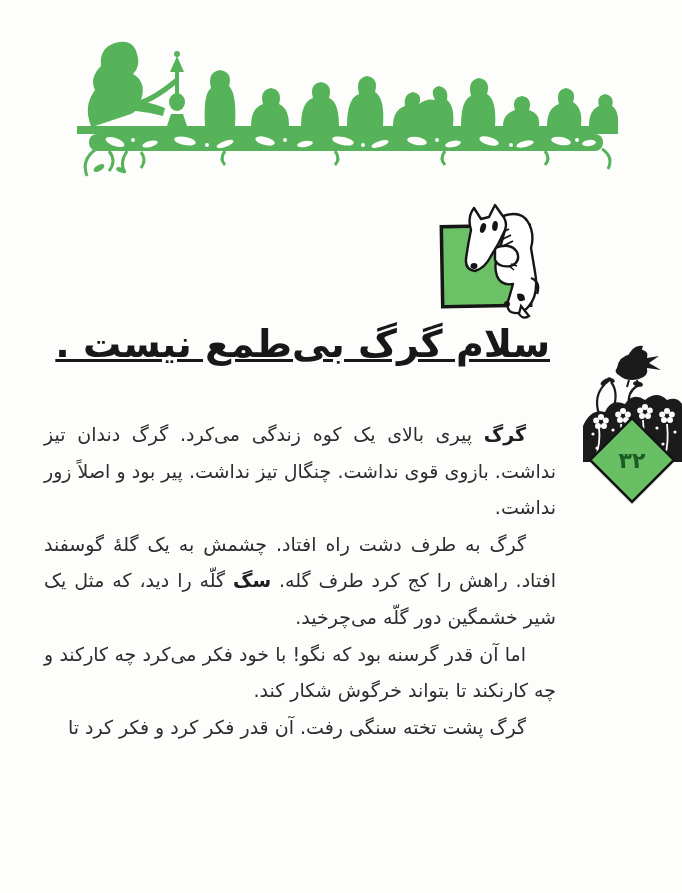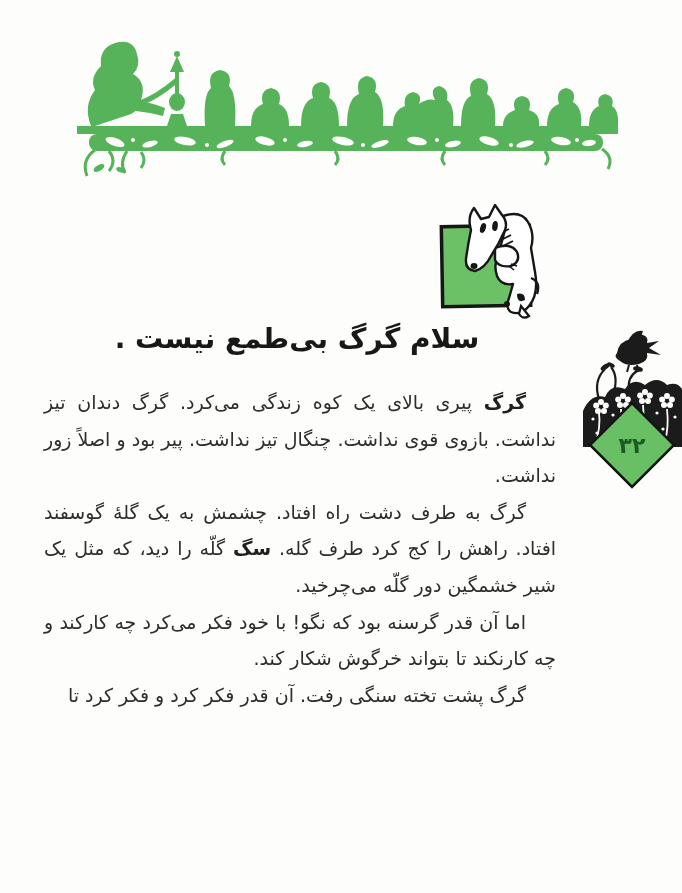--- a/index.html
+++ b/index.html
@@ -9,29 +9,30 @@
     font-family:"DejaVu Sans",sans-serif;
   }
   .abs{position:absolute;}
   
   .top-ornament{left:75px;top:28px;width:545px;height:150px;}
   
   .wolf-box{left:433px;top:200px;width:112px;height:126px;}
   
   .title{
     top:322px;right:132px;left:44px;
-    direction:rtl;text-align:center;
-    font-size:28px;font-weight:bold;color:#181818;
+    direction:rtl;text-align:right;
+    font-size:38px;font-weight:bold;color:#181818;
     letter-spacing:0.5px;
+    text-decoration:underline;
   }
   
-  .margin-ornament{left:583px;top:329px;width:99px;height:160px;}
+  .margin-ornament{left:583px;top:344px;width:99px;height:160px;}
   
   .story{
-    left:44px;top:384px;width:512px;
+    left:44px;top:416px;width:512px;
     direction:rtl;text-align:justify;
     font-size:19px;line-height:36.6px;color:#2d2d2d;
   }
   .story p{margin:0;text-indent:30px;}
   .story .b{font-weight:bold;color:#1f1f1f;}
   svg{display:block;}
 </style>
 </head>
 <body>
 

